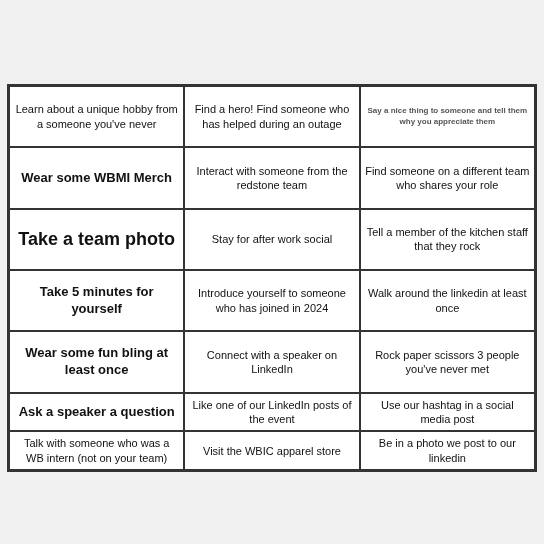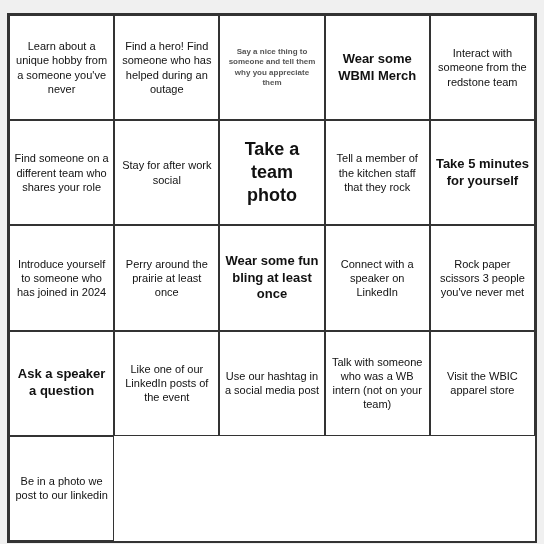--- a/index.html
+++ b/index.html
@@ -8,23 +8,23 @@
       display: flex;
       justify-content: center;
       align-items: center;
       min-height: 100vh;
       font-family: Arial, sans-serif;
     }
     .bingo-card {
       background: white;
       border: 2px solid #333;
       width: 530px;
-      height: 530px;
+      height: 388px;
       display: grid;
-      grid-template-columns: repeat(5, 1fr);
+      grid-template-columns: repeat(3, 1fr);
       grid-template-rows: repeat(5, 1fr);
       margin-top: 12px;
     }
     .bingo-cell {
       border: 1px solid #333;
       display: flex;
       align-items: center;
       justify-content: center;
       text-align: center;
       padding: 4px;
@@ -71,37 +71,37 @@
     </div>
     <div class="bingo-cell medium-text">
       <div class="cell-inner">Wear some WBMI Merch</div>
     </div>
     <div class="bingo-cell">
       <div class="cell-inner">Interact with someone from the redstone team</div>
     </div>
     <div class="bingo-cell">
       <div class="cell-inner">Find someone on a different team who shares your role</div>
     </div>
+    <div class="bingo-cell large-text">
+      <div class="cell-inner">Take a team photo</div>
+    </div>
     <div class="bingo-cell">
       <div class="cell-inner">Stay for after work social</div>
-    </div>
-    <div class="bingo-cell large-text">
-      <div class="cell-inner">Take a team photo</div>
     </div>
     <div class="bingo-cell">
       <div class="cell-inner">Tell a member of the kitchen staff that they rock</div>
     </div>
     <div class="bingo-cell medium-text">
       <div class="cell-inner">Take 5 minutes for yourself</div>
     </div>
     <div class="bingo-cell">
       <div class="cell-inner">Introduce yourself to someone who has joined in 2024</div>
     </div>
     <div class="bingo-cell">
-      <div class="cell-inner">Perry around the prairie at least once</div>
+      <div class="cell-inner">Walk around the linkedin at least once</div>
     </div>
     <div class="bingo-cell medium-text">
       <div class="cell-inner">Wear some fun bling at least once</div>
     </div>
     <div class="bingo-cell">
       <div class="cell-inner">Connect with a speaker on LinkedIn</div>
     </div>
     <div class="bingo-cell">
       <div class="cell-inner">Rock paper scissors 3 people you've never met</div>
     </div>

